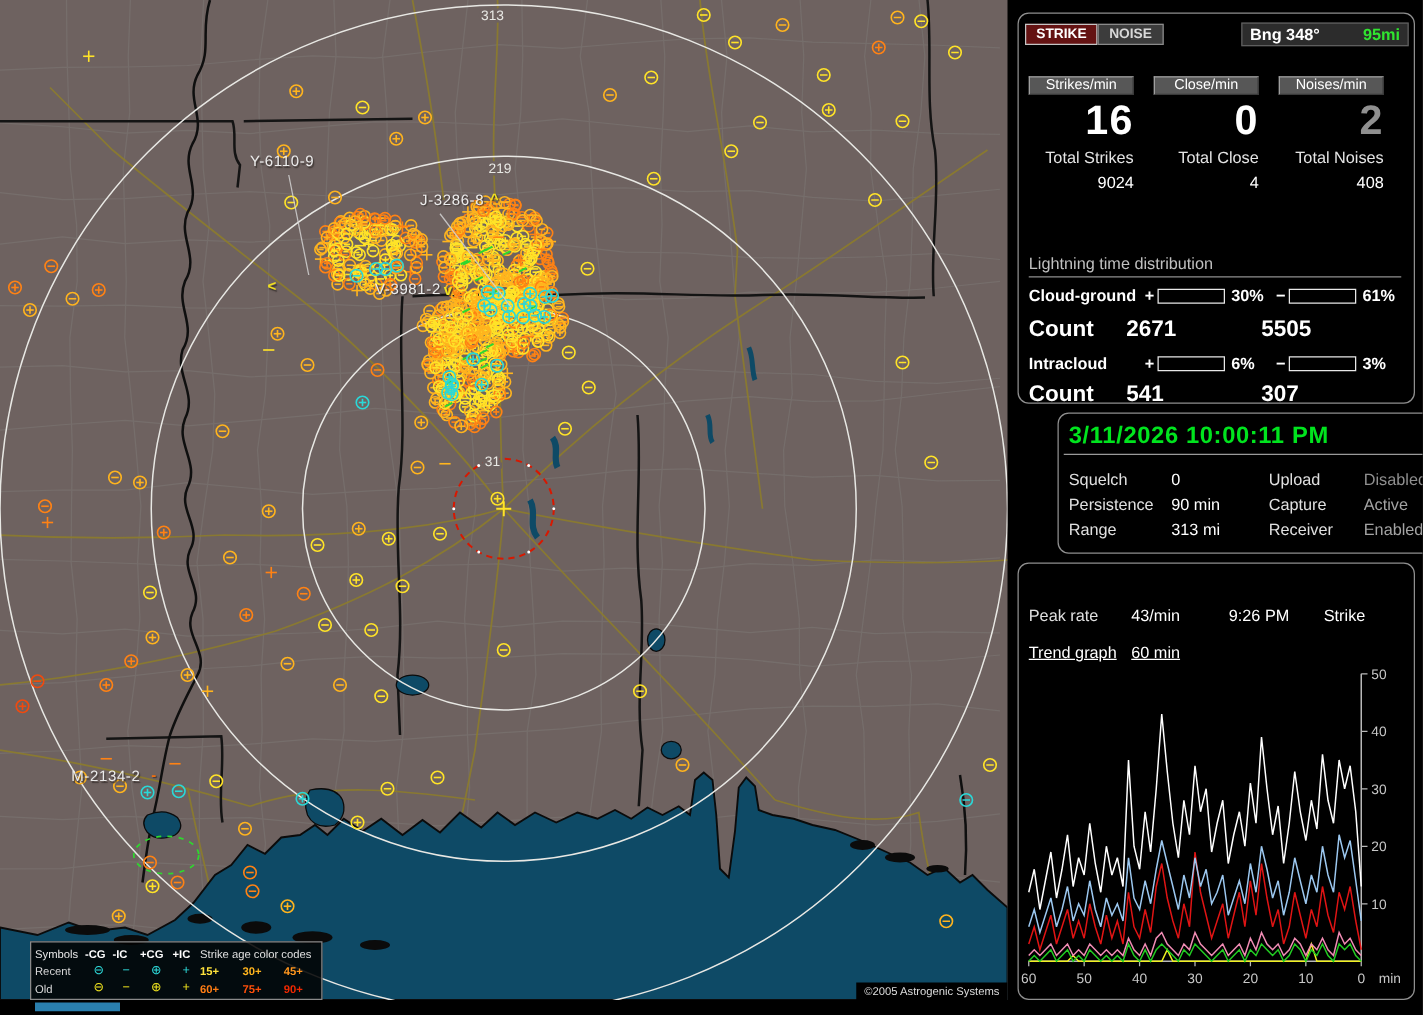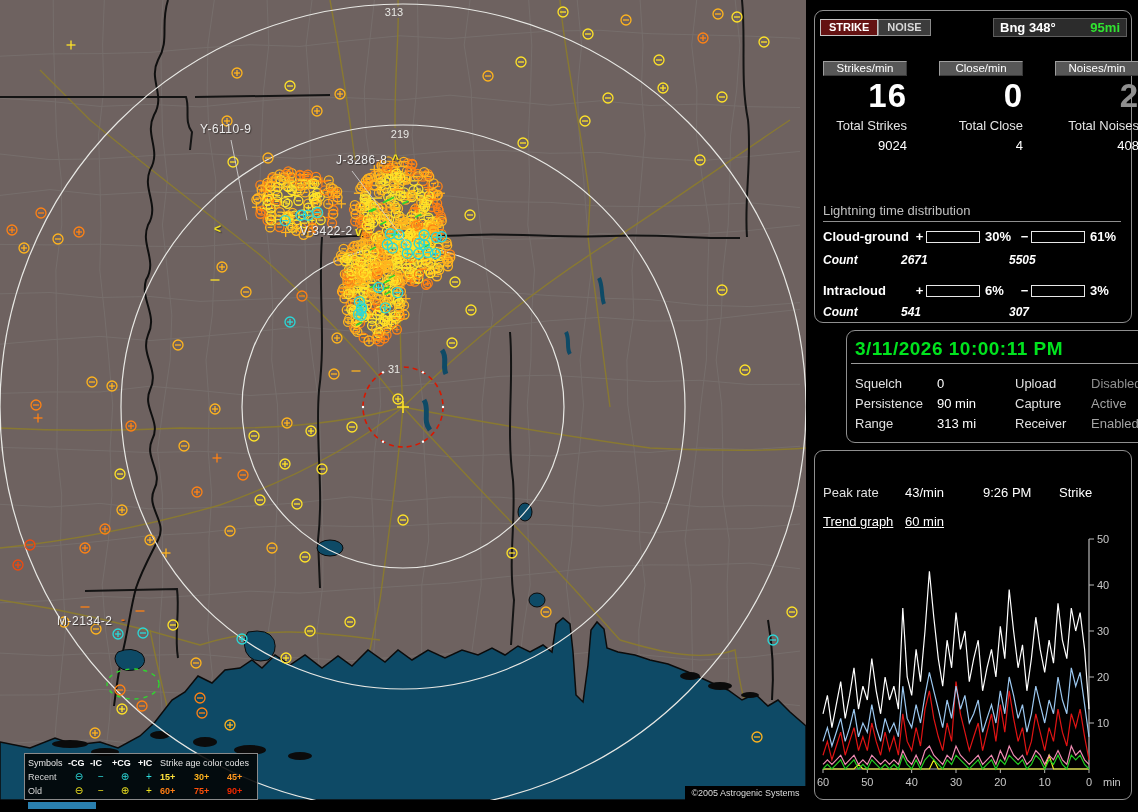--- a/index.html
+++ b/index.html
@@ -38,34 +38,34 @@
   #box3 { top:450px; height:350px; }
 
   .toprow { position:absolute; top:6px; left:4px; right:4px; height:20px; display:flex; align-items:center; }
   .btn { height:17px; font-size:11px; font-weight:bold; line-height:15px; text-align:center; padding:0 8px; cursor:default; }
   #strike-btn { background:#641212; color:#fff; border:1px solid #c4c4c4; margin-left:1px; }
   #noise-btn  { background:#3c3c3c; color:#d8d8d8; border:1px solid #8a8a8a; margin-left:0; }
   #bng { margin-left:auto; width:134px; height:19px; background:#2c2c2c; border:1px solid #5e5e5e;
     display:flex; align-items:center; font-size:13px; font-weight:bold; padding:0 6px; }
   #bng .dist { margin-left:auto; color:#30e430; }
 
-  #counters { position:absolute; top:50px; left:8px; display:grid; grid-template-columns:84px 84px 84px; column-gap:32px; }
+  #counters { position:absolute; top:50px; left:8px; display:grid; grid-template-columns:84px 84px 84px; column-gap:16px; }
   .cnt-col { display:flex; flex-direction:column; }
   .cnt-hdr { height:15px; font-size:11.5px; line-height:13px; text-align:center; color:#fff;
     background:#575757; border:1px solid; border-color:#9e9e9e #3a3a3a #3a3a3a #9e9e9e; }
   .cnt-rate { font-size:33px; font-weight:bold; text-align:right; line-height:36px; margin-top:2px; letter-spacing:1px;}
   .cnt-total-label { font-size:13px; color:#e4e4e4; text-align:right; margin-top:4px; white-space:nowrap;}
   .cnt-total { font-size:13px; color:#fff; text-align:right; margin-top:5px; }
 
   #dist-title { position:absolute; top:192px; left:8px; right:10px; font-size:13px; color:#c0c0c0;
     border-bottom:1px solid #8f8f8f; padding-bottom:3px; }
   .dist-row { position:absolute; left:8px; display:grid; align-items:center;
     grid-template-columns:90px 13px 54px 38px 13px 54px 36px; font-size:13px; font-weight:bold; }
   .dist-count { position:absolute; left:8px; display:grid; grid-template-columns:78px 108px auto;
-    font-size:12px; font-weight:bold;font-style:italic; }
+    font-size:18px; font-weight:bold; }
   #cg-row { top:218px; } #cg-count { top:242px; } #ic-row { top:272px; } #ic-count { top:294px; }
   .bar { width:54px; height:12px; border:1px solid #e8e8e8; background:#000; overflow:hidden; }
   .bar-fill { height:100%; }
   .pct { text-align:left; padding-left:5px; }
   .sign { text-align:center; }
 
   #datetime { position:absolute; top:7px; left:8px; font-size:19px; font-weight:bold; color:#00e41e; letter-spacing:0.5px; }
   #date-sep { position:absolute; top:32px; left:4px; right:4px; border-top:1px solid #9a9a9a; }
   .stat-grid { position:absolute; left:8px; display:grid; grid-template-columns:82px 78px 76px auto; font-size:13px; }
   .stat-grid .lbl { color:#e0e0e0; }
@@ -2141,21 +2141,21 @@
           <line x1="231" y1="140" x2="247" y2="220" stroke="#d4d4d4" stroke-width="1" opacity="0.85"></line>
           <line x1="352" y1="171" x2="409" y2="246" stroke="#d4d4d4" stroke-width="1" opacity="0.85"></line>
         </g>
     </svg>
 
     <div id="cells-layer">
         <div class="cell-label" style="left: 200px; top: 122px;">Y-6110-9</div>
         <div class="cell-suffix" style="left: 214px; top: 222px;">&lt;</div>
         <div class="cell-label" style="left: 336px; top: 153px;">J-3286-8</div>
         <div class="cell-suffix" style="left: 392px; top: 152px;">^</div>
-        <div class="cell-label" style="left: 300px; top: 224px;">V-3422-2</div>
+        <div class="cell-label" style="left: 300px; top: 224px;">V-3981-2</div>
         <div class="cell-suffix" style="left: 355px; top: 225px;">v</div>
         <div class="cell-label" style="left: 57px; top: 614px;">M-2134-2</div>
         <div class="cell-suffix" style="left: 121px; top: 613px; color: rgb(240, 112, 16);">-</div>
       </div>
 
     <div id="legend">
       <span class="hdr">Symbols</span>
       <span class="colhdr">-CG</span>
       <span class="colhdr">-IC</span>
       <span class="colhdr">+CG</span>

